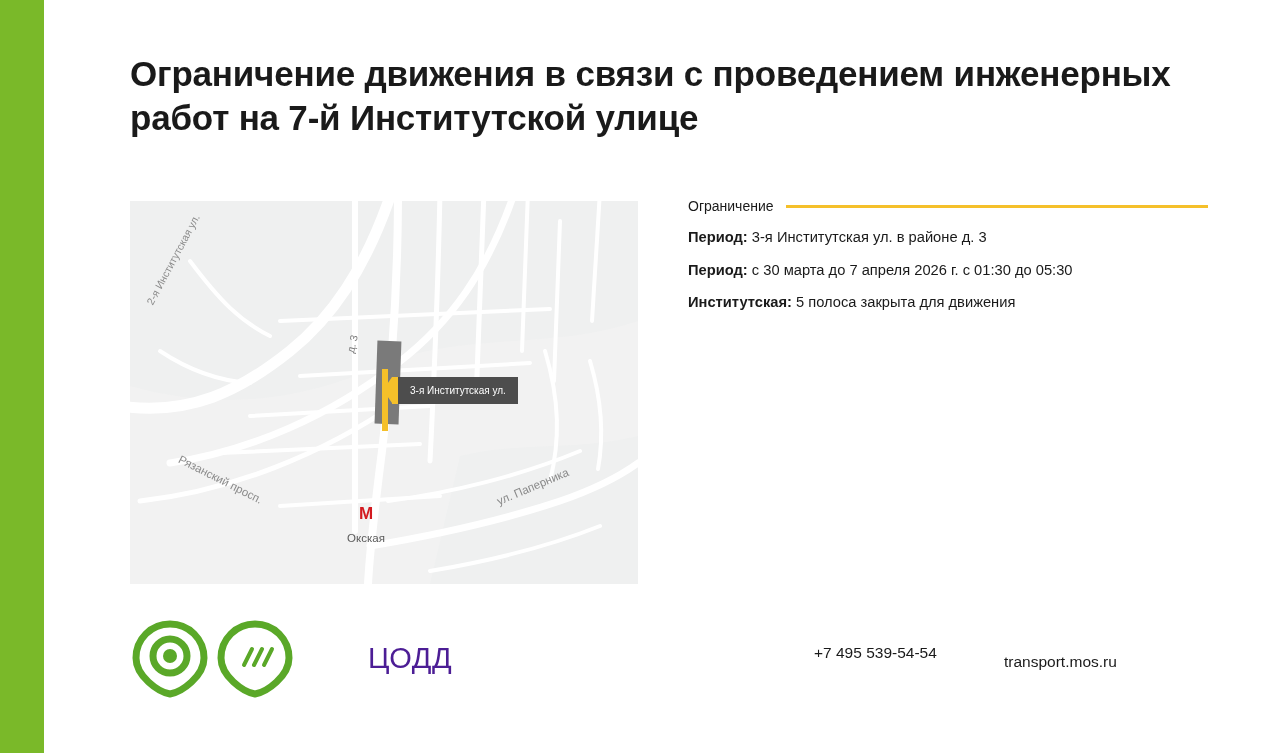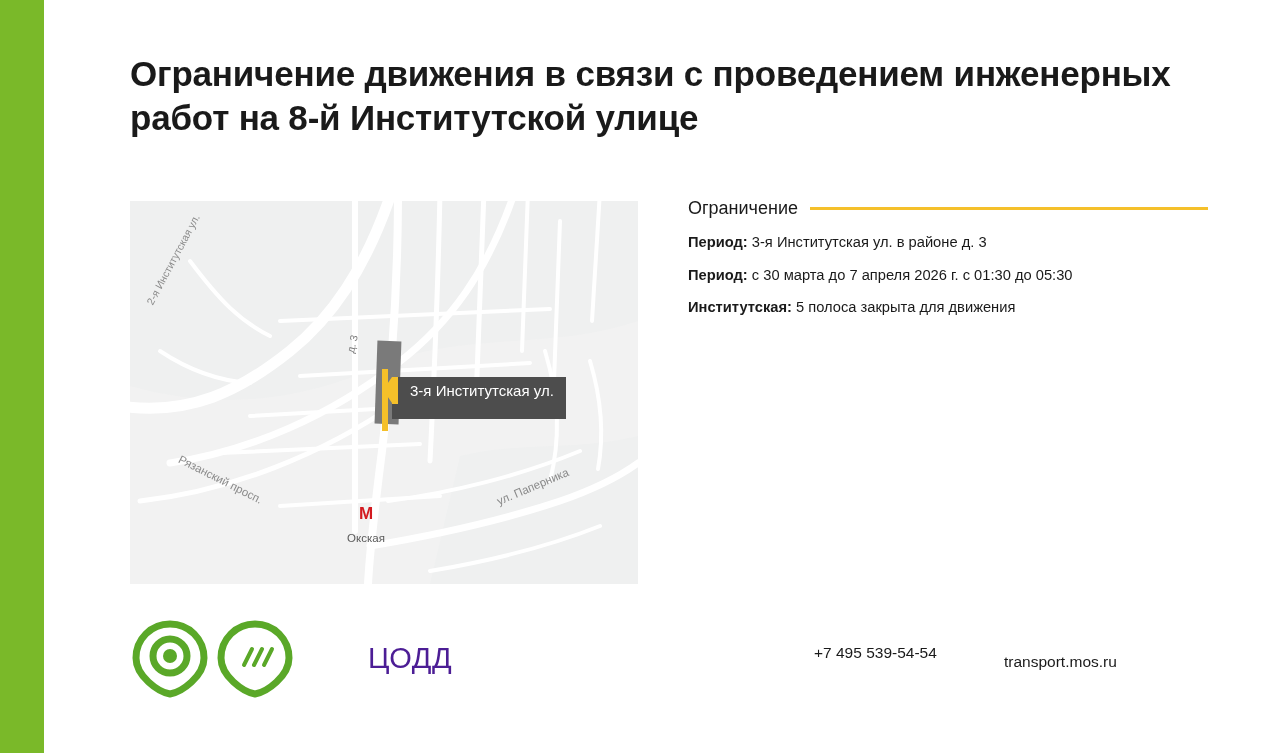--- a/index.html
+++ b/index.html
@@ -108,23 +108,23 @@
     font-size: 11.5px;
     color: #5a5a5a;
   }
   .callout {
     position: absolute;
     left: 262px;
     top: 176px;
     height: 27px;
     background: #4d4d4d;
     color: #ffffff;
-    font-size: 15px;
+    font-size: 10px;
     line-height: 27px;
-    padding: 0 12px 15px 18px;
+    padding: 0 12px 0 18px;
     white-space: nowrap;
   }
   .callout::before {
     content: "";
     position: absolute;
     left: -9px;
     top: 0;
     width: 0;
     height: 0;
     border-top: 13.5px solid transparent;
@@ -145,21 +145,21 @@
     left: 644px;
     top: 198px;
     width: 520px;
   }
   .info-head {
     display: flex;
     align-items: center;
     gap: 12px;
   }
   .info-head-label {
-    font-size: 18px;
+    font-size: 14px;
     color: #1a1a1a;
     white-space: nowrap;
   }
   .info-head-rule {
     flex: 1;
     height: 3px;
     background: #f5c02a;
   }
   .info-row {
     margin-top: 15px;
@@ -211,21 +211,21 @@
     margin-top: 9px;
   }
 </style>
 </head>
 <body>
 
 <div class="left-bar"></div>
 
 <div class="page">
 
-  <div class="title">Ограничение движения в связи с проведением инженерных работ на 8-й Институтской улице</div>
+  <div class="title">Ограничение движения в связи с проведением инженерных работ на 7-й Институтской улице</div>
 
   <div class="map">
     <svg width="508" height="383" viewBox="0 0 508 383">
       <rect x="0" y="0" width="508" height="383" fill="#f2f2f2"></rect>
 
       <path d="M0 0 L508 0 L508 120 C420 150 330 130 250 165 C170 200 90 210 0 185 Z" fill="#eff0f0"></path>
       <path d="M330 255 C390 240 450 250 508 235 L508 383 L300 383 Z" fill="#eff0f0"></path>
       <g stroke="#ffffff" fill="none" stroke-linecap="round">
 
         <path d="M-10 205 C60 215 110 190 160 150 C200 118 235 70 262 -10" stroke-width="11"></path>

